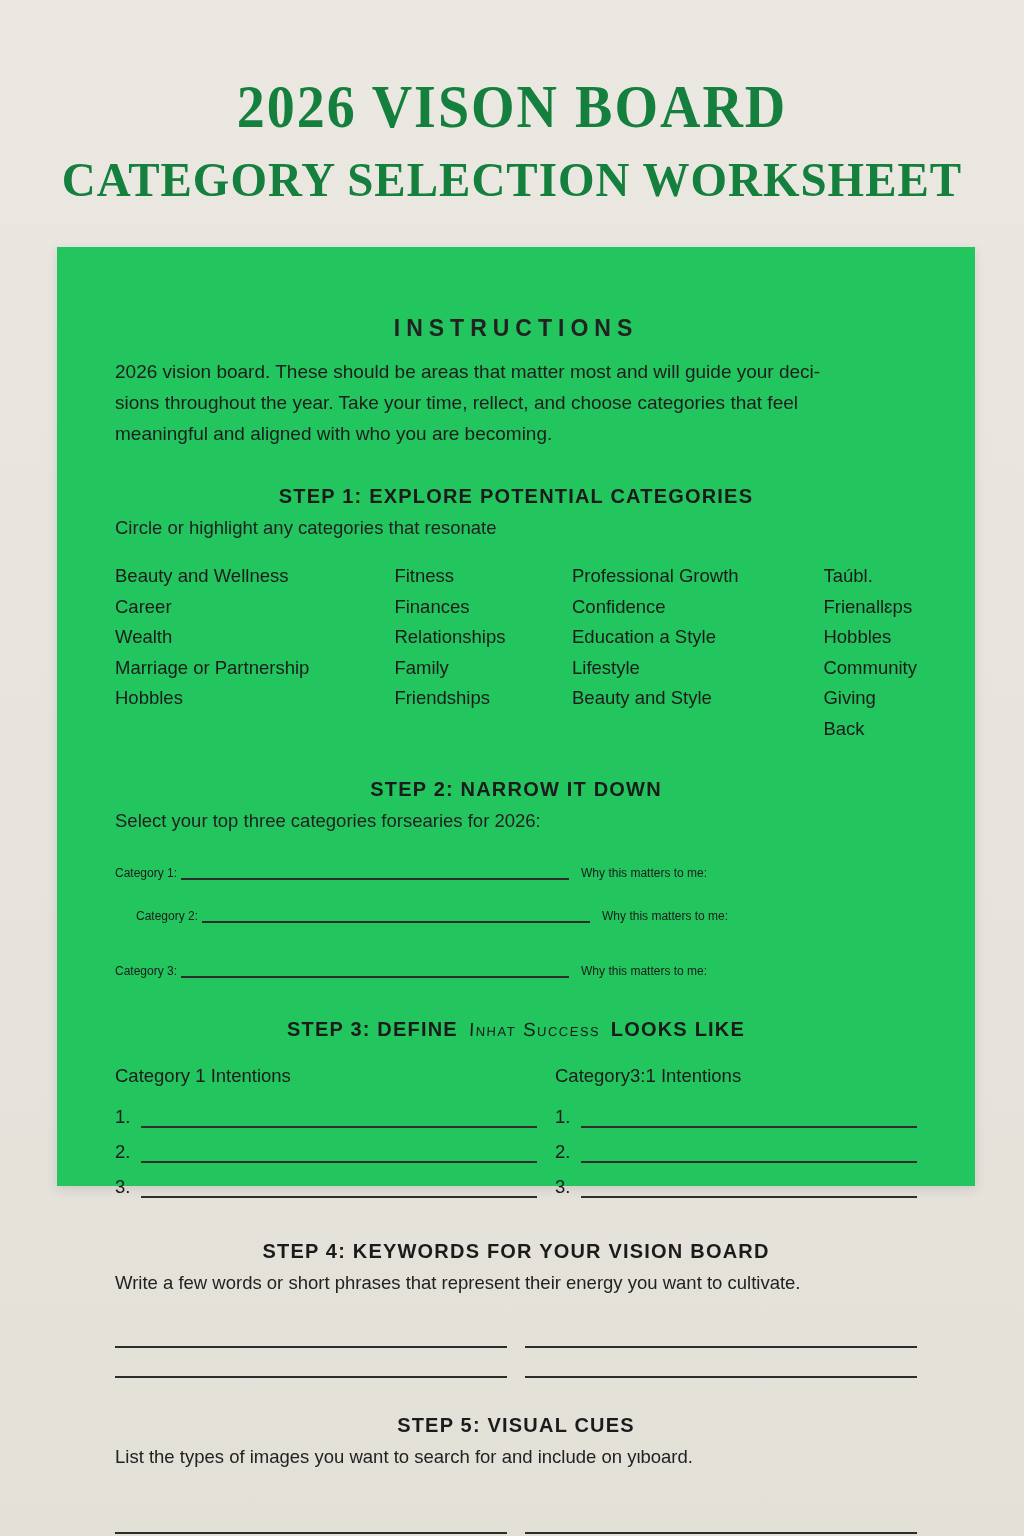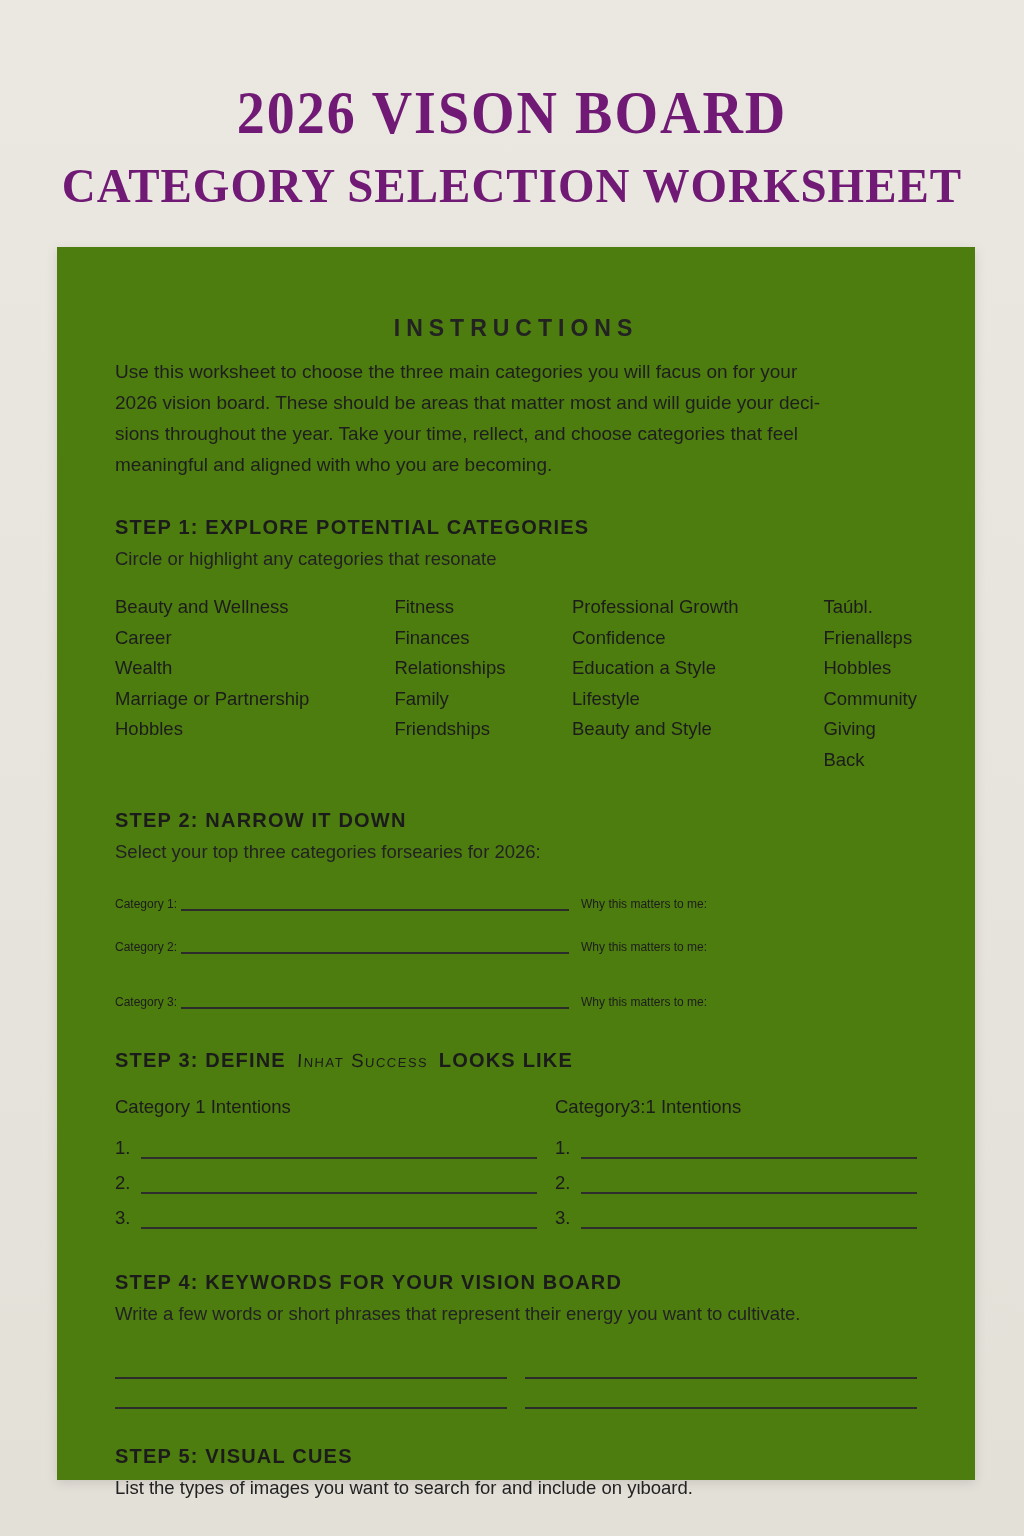--- a/index.html
+++ b/index.html
@@ -1,41 +1,41 @@
 <!DOCTYPE html>
 <html><head>
 <meta charset="utf-8">
 <style>
   html,body{margin:0;padding:0;}
   body{
     width:1024px;height:1536px;position:relative;overflow:hidden;
     background:linear-gradient(180deg,#ebe8e2 0%,#e7e4dd 55%,#e3e0d8 100%);
     font-family:"Liberation Sans",sans-serif;color:#1c1c1c;
   }
-  .titles{position:absolute;top:80px;left:0;width:100%;text-align:center;color:#701a75;}
+  .titles{position:absolute;top:74px;left:0;width:100%;text-align:center;color:#15803d;}
   .title-1{
     font-family:"Liberation Serif",serif;font-size:56px;letter-spacing:2px;
     font-weight:600;transform:scaleY(1.08);
   }
   .title-2{
     font-family:"Liberation Serif",serif;font-size:47px;letter-spacing:1px;
     font-weight:600;margin-top:14px;transform:scaleY(1.05);
   }
   .sheet{
-    position:absolute;left:57px;top:247px;width:918px;height:1233px;
-    background:#4d7c0f;box-shadow:0 3px 10px rgba(90,85,75,.18);
+    position:absolute;left:57px;top:247px;width:918px;height:939px;
+    background:#22c55e;box-shadow:0 3px 10px rgba(90,85,75,.18);
     box-sizing:border-box;padding:50px 58px 0 58px;
   }
   .instr-heading{
     text-align:center;font-size:23px;font-weight:600;letter-spacing:6px;color:#222;
     margin-top:18px;
   }
   .para{margin-top:14px;font-size:19px;line-height:31px;color:#1e1e1e;}
   .step-heading{
-    font-size:20px;font-weight:700;letter-spacing:1.2px;color:#1b1b1b;margin-top:0;
+    font-size:20px;font-weight:700;letter-spacing:1.2px;color:#1b1b1b;margin-top:0;text-align:center;
   }
   .step-sub{font-size:18.5px;color:#222;margin-top:9px;}
   .cats{display:flex;margin-top:22px;font-size:18.5px;line-height:30.5px;}
   .cat-col-0{width:280px;}
   .cat-col-1{width:178px;}
   .cat-col-2{width:252px;}
   .cat-col-3{flex:1;}
   .s2-row{display:flex;align-items:flex-end;margin-top:24px;font-size:12px;height:24px;}
   .s2-label{white-space:nowrap;}
   .s2-line{width:388px;border-bottom:2px solid #2c2c2c;height:20px;margin-left:4px;}
@@ -61,21 +61,20 @@
 
 <div class="titles">
   <div class="title-1">2026 VISON BOARD</div>
   <div class="title-2">CATEGORY SELECTION WORKSHEET</div>
 </div>
 
 <div class="sheet">
 
   <div class="instr-heading">INSTRUCTIONS</div>
   <div class="para">
-    <div>Use this worksheet to choose the three main categories you will facus on for your</div>
     <div>2026 vision board. These should be areas that matter most and will guide your deci-</div>
     <div>sions throughout the year. Take your time, rellect, and choose categories that feel</div>
     <div>meaningful and aligned with who you are becoming.</div>
   </div>
 
   <div class="step-heading mt36">STEP 1: EXPLORE POTENTIAL CATEGORIES</div>
   <div class="step-sub">Circle or highlight any categories that resonate</div>
 
   <div class="cats">
     <div class="cat-col-0">
@@ -109,21 +108,21 @@
   </div>
 
   <div class="step-heading mt34">STEP 2: NARROW IT DOWN</div>
   <div class="step-sub">Select your top three categories forsearies for 2026:</div>
 
   <div class="s2-row">
     <span class="s2-label">Category 1:</span>
     <span class="s2-line"></span>
     <span class="s2-why">Why this matters to me:</span>
   </div>
-  <div class="s2-row" style="margin-top:19px;">
+  <div class="s2-row" style="margin-top:19px;margin-left:21px;">
     <span class="s2-label">Category 2:</span>
     <span class="s2-line"></span>
     <span class="s2-why">Why this matters to me:</span>
   </div>
   <div class="s2-row" style="margin-top:31px;">
     <span class="s2-label">Category 3:</span>
     <span class="s2-line"></span>
     <span class="s2-why">Why this matters to me:</span>
   </div>
 

